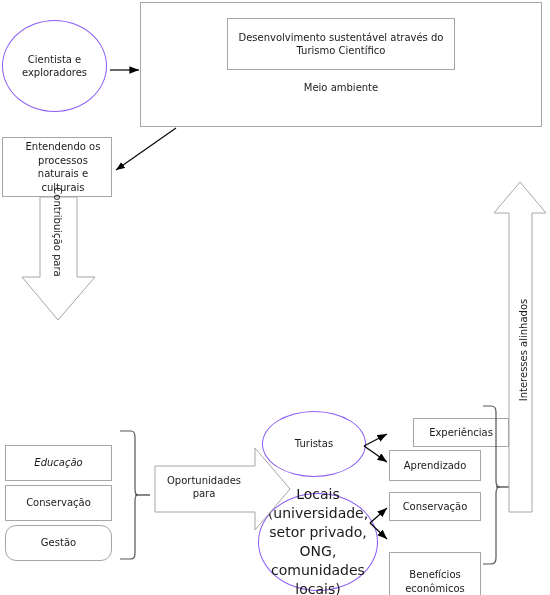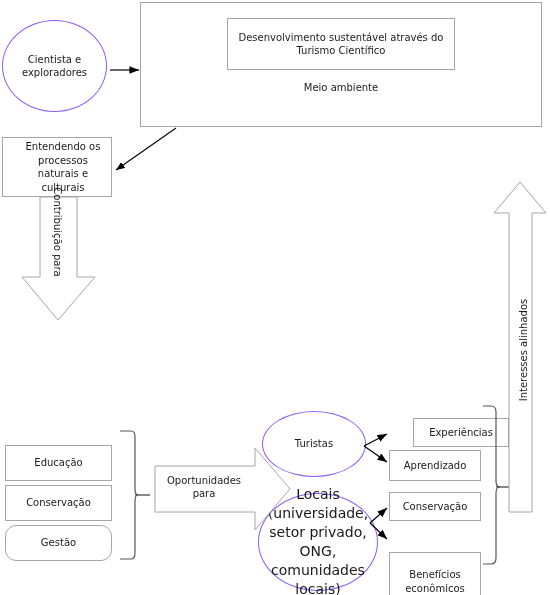--- a/index.html
+++ b/index.html
@@ -77,21 +77,21 @@
   </div>
 
   <div class="node ellipse" style="left:2px; top:20px; width:105px; height:92px;">
     <span>Cientista e exploradores</span>
   </div>
 
   <div class="node rect" style="left:2px; top:137px; width:110px; height:60px;padding-left:16px;">
     <span>Entendendo os processos naturais e culturais</span>
   </div>
 
-  <div class="node rect" style="left:5px; top:445px; width:107px; height:36px;">
+  <div class="node rect" style="left:5px; top:445px; width:107px; height:36px;font-style:italic;">
     <span>Educação</span>
   </div>
   <div class="node rect" style="left:5px; top:485px; width:107px; height:36px;">
     <span>Conservação</span>
   </div>
   <div class="node rect" style="left:5px; top:525px; width:107px; height:36px;border-radius:11px;">
     <span>Gestão</span>
   </div>
 
   <div class="node ellipse" style="left:262px; top:411px; width:104px; height:66px;">

